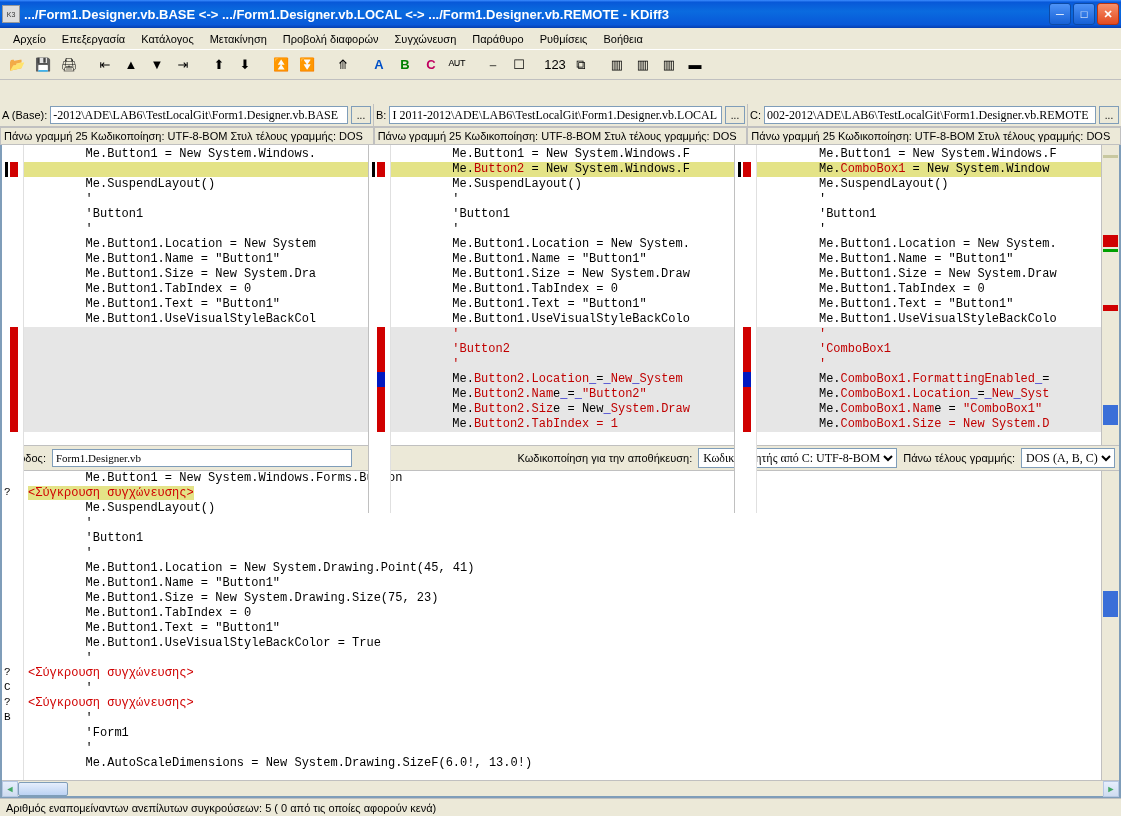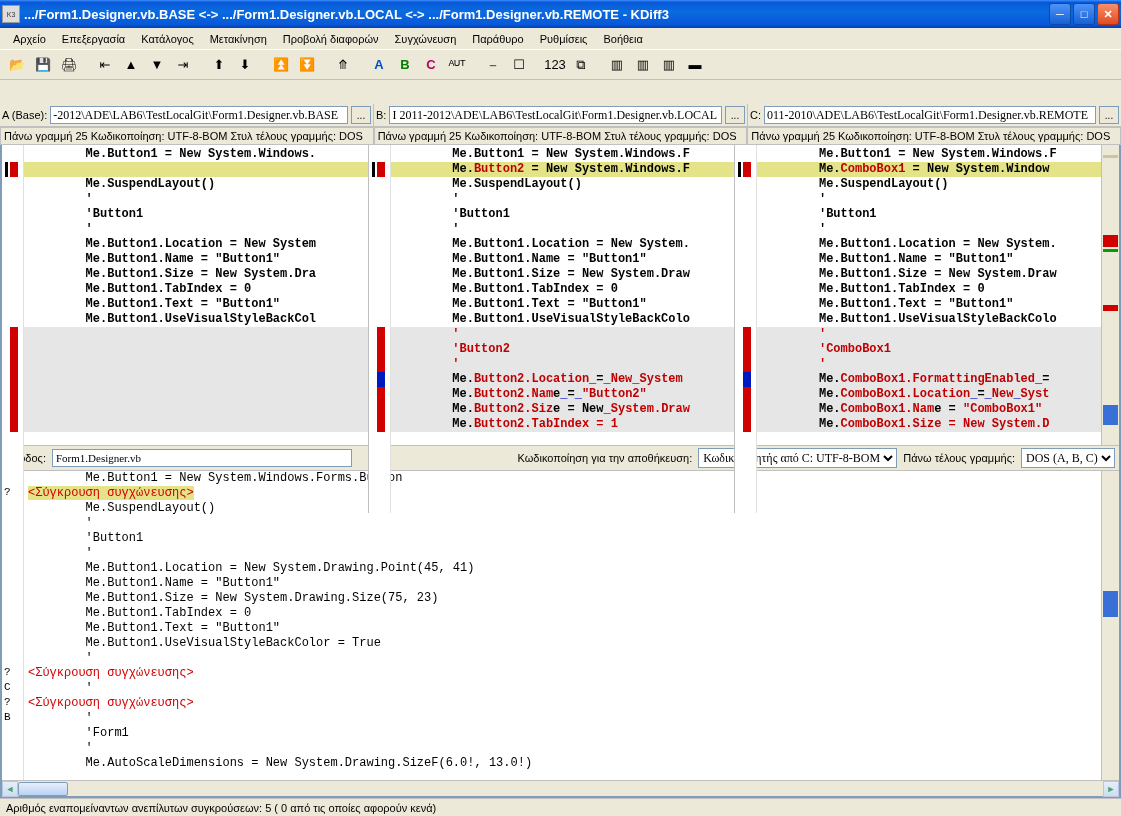--- a/index.html
+++ b/index.html
@@ -31,21 +31,21 @@
   .pathlabel { color:#000; white-space:nowrap;}
   .pathinput { flex:1; height:18px; border:1px solid #7F9DB9; background:white; padding:1px 2px; font-size:12px; font-family:Tahoma; overflow:hidden; white-space:nowrap;}
   .pathbtn { width:20px; height:18px; background:#ECE9D8; border:1px solid #7F9DB9; display:flex;align-items:center;justify-content:center; font-size:10px;}
 
   
   .inforow { display:flex; background:#ECE9D8; }
   .infocell { flex:1; background:#ECE9D8; color:#000; font-size:11px; padding:2px 3px; border:1px solid #c0c0c0; white-space:nowrap; overflow:hidden;}
 
   
   .panes { flex:1; display:flex; flex-direction:column; min-height:0; border:2px solid #7F9DB9; border-top:none;}
-  .toppanes { display:flex; height: 368px; min-height:0; background:white;font-weight:bold;}
+  .toppanes { display:flex; height: 368px; min-height:0; background:white;}
   .pane { flex:1; display:flex; min-width:0; border-right:1px solid #c0c0c0; position:relative;}
   .pane:last-child{border-right:none;}
   .gutter { width:22px; background:white; border-right:1px solid #e0e0e0; position:relative;}
   .code { flex:1; font-family: "Courier New", monospace; font-size:12px; white-space:pre; overflow:hidden; line-height:15px; padding-top:2px;}
   .code .ln { height:15px; padding-left:4px; }
   .code .hl-yellow { background:#E4E387; }
   .code .hl-grey { background:#E6E6E6; }
   .tok-red{ color:#c00000;}
   .tok-blue{ color:#0000c8;}
   .tok-black{ color:#000;}
@@ -199,21 +199,21 @@
     <div class="pathinput">-2012\ADE\LAB6\TestLocalGit\Form1.Designer.vb.BASE</div>
     <div class="pathbtn">...</div>
   </div>
   <div class="pathcell">
     <span class="pathlabel">B:</span>
     <div class="pathinput">I 2011-2012\ADE\LAB6\TestLocalGit\Form1.Designer.vb.LOCAL</div>
     <div class="pathbtn">...</div>
   </div>
   <div class="pathcell">
     <span class="pathlabel">C:</span>
-    <div class="pathinput">011-2010\ADE\LAB6\TestLocalGit\Form1.Designer.vb.REMOTE</div>
+    <div class="pathinput">002-2012\ADE\LAB6\TestLocalGit\Form1.Designer.vb.REMOTE</div>
     <div class="pathbtn">...</div>
   </div>
 </div>
 
 <div class="inforow">
   <div class="infocell">Πάνω γραμμή 25   Κωδικοποίηση: UTF-8-BOM Στυλ τέλους γραμμής: DOS</div>
   <div class="infocell">Πάνω γραμμή 25   Κωδικοποίηση: UTF-8-BOM Στυλ τέλους γραμμής: DOS</div>
   <div class="infocell">Πάνω γραμμή 25   Κωδικοποίηση: UTF-8-BOM Στυλ τέλους γραμμής: DOS</div>
 </div>
 

